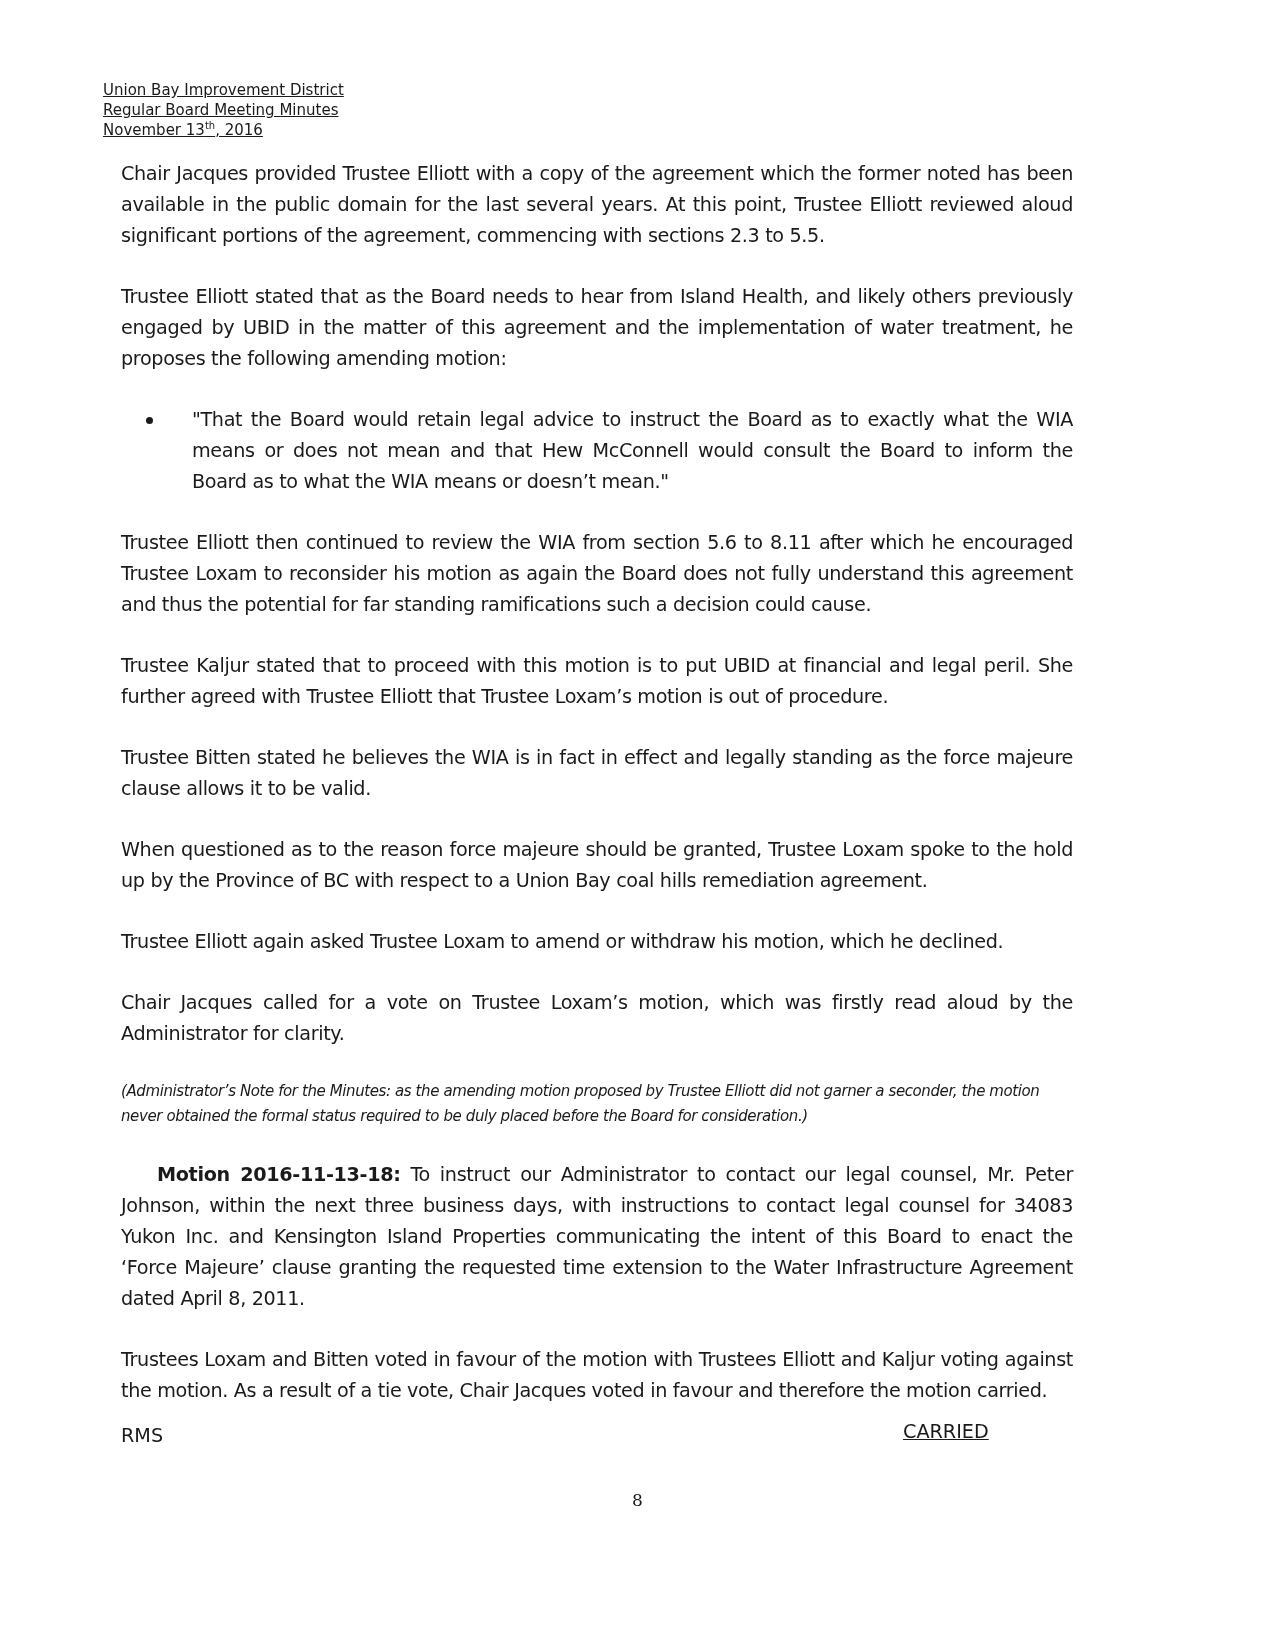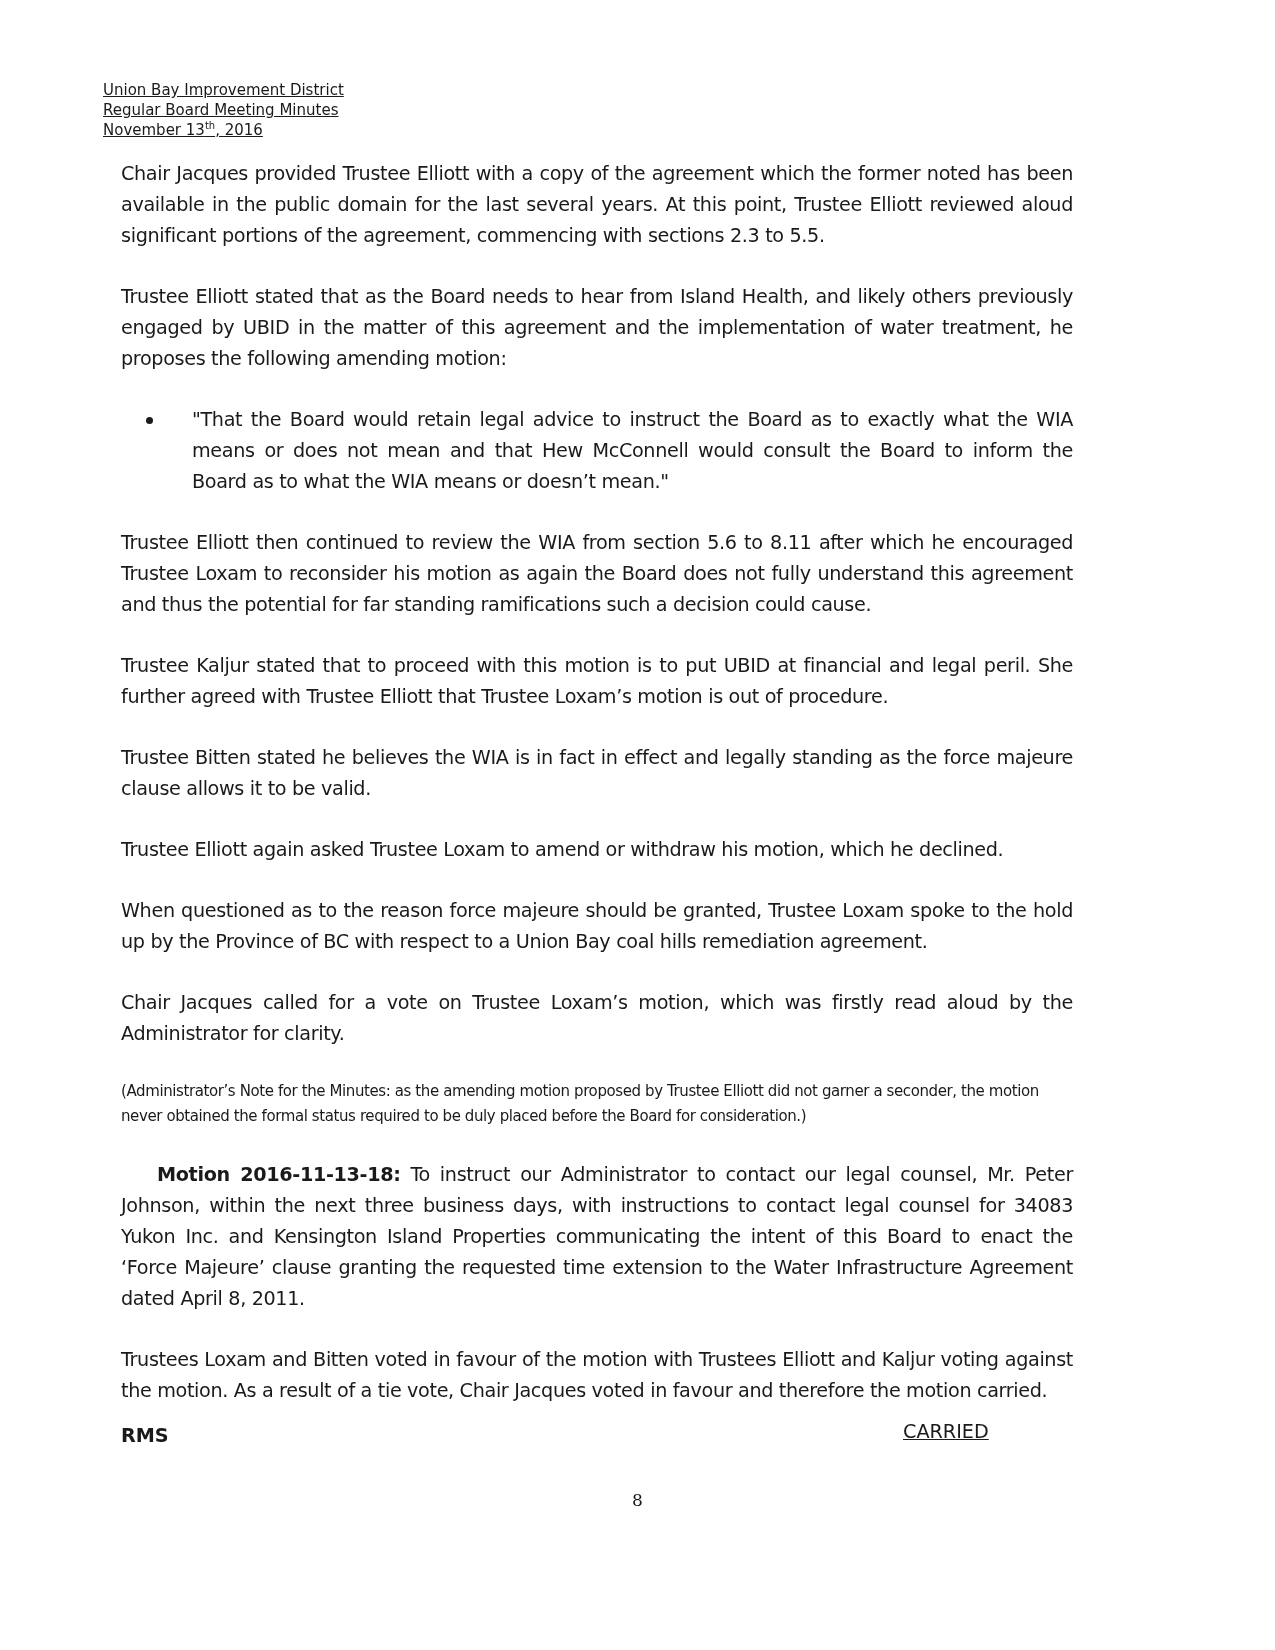--- a/index.html
+++ b/index.html
@@ -5,24 +5,24 @@
     html, body { margin: 0; padding: 0; background: #ffffff; }
     body { width: 1275px; height: 1650px; position: relative; overflow: hidden;
       font-family: "DejaVu Sans", sans-serif; color: #1a1a1a; }
     .header { position: absolute; left: 103px; top: 80px; font-size: 15px; line-height: 20px; text-decoration: underline; }
     .header div { white-space: nowrap; }
     .header sup { font-size: 10px; line-height: 0; }
     .body { position: absolute; left: 121px; top: 158px; width: 952px; font-size: 19.2px; line-height: 31px; }
     .p { margin: 0 0 30px 0; text-align: justify; letter-spacing: -0.35px; word-spacing: 0px; }
     .bullet-row { position: relative; padding-left: 71px; margin: 0 0 30px 0; }
     .bullet-dot { position: absolute; left: 25px; top: 13px; width: 7px; height: 7px; border-radius: 50%; background: #1a1a1a; }
-    .note { font-size: 15px; line-height: 25px; margin: 0 0 30px 0; letter-spacing: -0.4px; }
+    .note { font-style: italic; font-size: 15px; line-height: 25px; margin: 0 0 30px 0; letter-spacing: -0.4px; }
     .motion-label { font-weight: bold; margin-left: 36px; }
     .sign-row { position: relative; height: 31px; }
-    .rms { position: absolute; left: 0; top: -2px; font-weight: bold; }
+    .rms { position: absolute; left: 0; top: -2px; }
     .carried { position: absolute; left: 782px; top: -6px; text-decoration: underline; }
     .page-num { position: absolute; left: 0; right: 0; top: 1490px; text-align: center; font-family: "DejaVu Serif", serif; font-size: 17px; }
   </style>
 </head>
 <body>
 
 <div class="header">
   <div>Union Bay Improvement District</div>
   <div>Regular Board Meeting Minutes</div>
   <div><span>November 13</span><sup>th</sup><span>, 2016</span></div>
@@ -31,22 +31,22 @@
 <div class="body">
   <p class="p">Chair Jacques provided Trustee Elliott with a copy of the agreement which the former noted has been available in the public domain for the last several years. At this point, Trustee Elliott reviewed aloud significant portions of the agreement, commencing with sections 2.3 to 5.5.</p>
   <p class="p">Trustee Elliott stated that as the Board needs to hear from Island Health, and likely others previously engaged by UBID in the matter of this agreement and the implementation of water treatment, he proposes the following amending motion:</p>
   <div class="bullet-row">
     <span class="bullet-dot"></span>
     <div class="p" style="margin:0">"That the Board would retain legal advice to instruct the Board as to exactly what the WIA means or does not mean and that Hew McConnell would consult the Board to inform the Board as to what the WIA means or doesn’t mean."</div>
   </div>
   <p class="p">Trustee Elliott then continued to review the WIA from section 5.6 to 8.11 after which he encouraged Trustee Loxam to reconsider his motion as again the Board does not fully understand this agreement and thus the potential for far standing ramifications such a decision could cause.</p>
   <p class="p">Trustee Kaljur stated that to proceed with this motion is to put UBID at financial and legal peril. She further agreed with Trustee Elliott that Trustee Loxam’s motion is out of procedure.</p>
   <p class="p">Trustee Bitten stated he believes the WIA is in fact in effect and legally standing as the force majeure clause allows it to be valid.</p>
+  <p class="p">When questioned as to the reason force majeure should be granted, Trustee Loxam spoke to the hold up by the Province of BC with respect to a Union Bay coal hills remediation agreement.</p>
   <p class="p">Trustee Elliott again asked Trustee Loxam to amend or withdraw his motion, which he declined.</p>
-  <p class="p">When questioned as to the reason force majeure should be granted, Trustee Loxam spoke to the hold up by the Province of BC with respect to a Union Bay coal hills remediation agreement.</p>
   <p class="p">Chair Jacques called for a vote on Trustee Loxam’s motion, which was firstly read aloud by the Administrator for clarity.</p>
   <p class="note">(Administrator’s Note for the Minutes: as the amending motion proposed by Trustee Elliott did not garner a seconder, the motion never obtained the formal status required to be duly placed before the Board for consideration.)</p>
   <p class="p"><span class="motion-label">Motion 2016-11-13-18:</span><span> To instruct our Administrator to contact our legal counsel, Mr. Peter Johnson, within the next three business days, with instructions to contact legal counsel for 34083 Yukon Inc. and Kensington Island Properties communicating the intent of this Board to enact the ‘Force Majeure’ clause granting the requested time extension to the Water Infrastructure Agreement dated April 8, 2011.</span></p>
   <p class="p" style="margin-bottom:16px">Trustees Loxam and Bitten voted in favour of the motion with Trustees Elliott and Kaljur voting against the motion. As a result of a tie vote, Chair Jacques voted in favour and therefore the motion carried.</p>
   <div class="sign-row">
     <span class="rms">RMS</span>
     <span class="carried">CARRIED</span>
   </div>
 </div>
 

